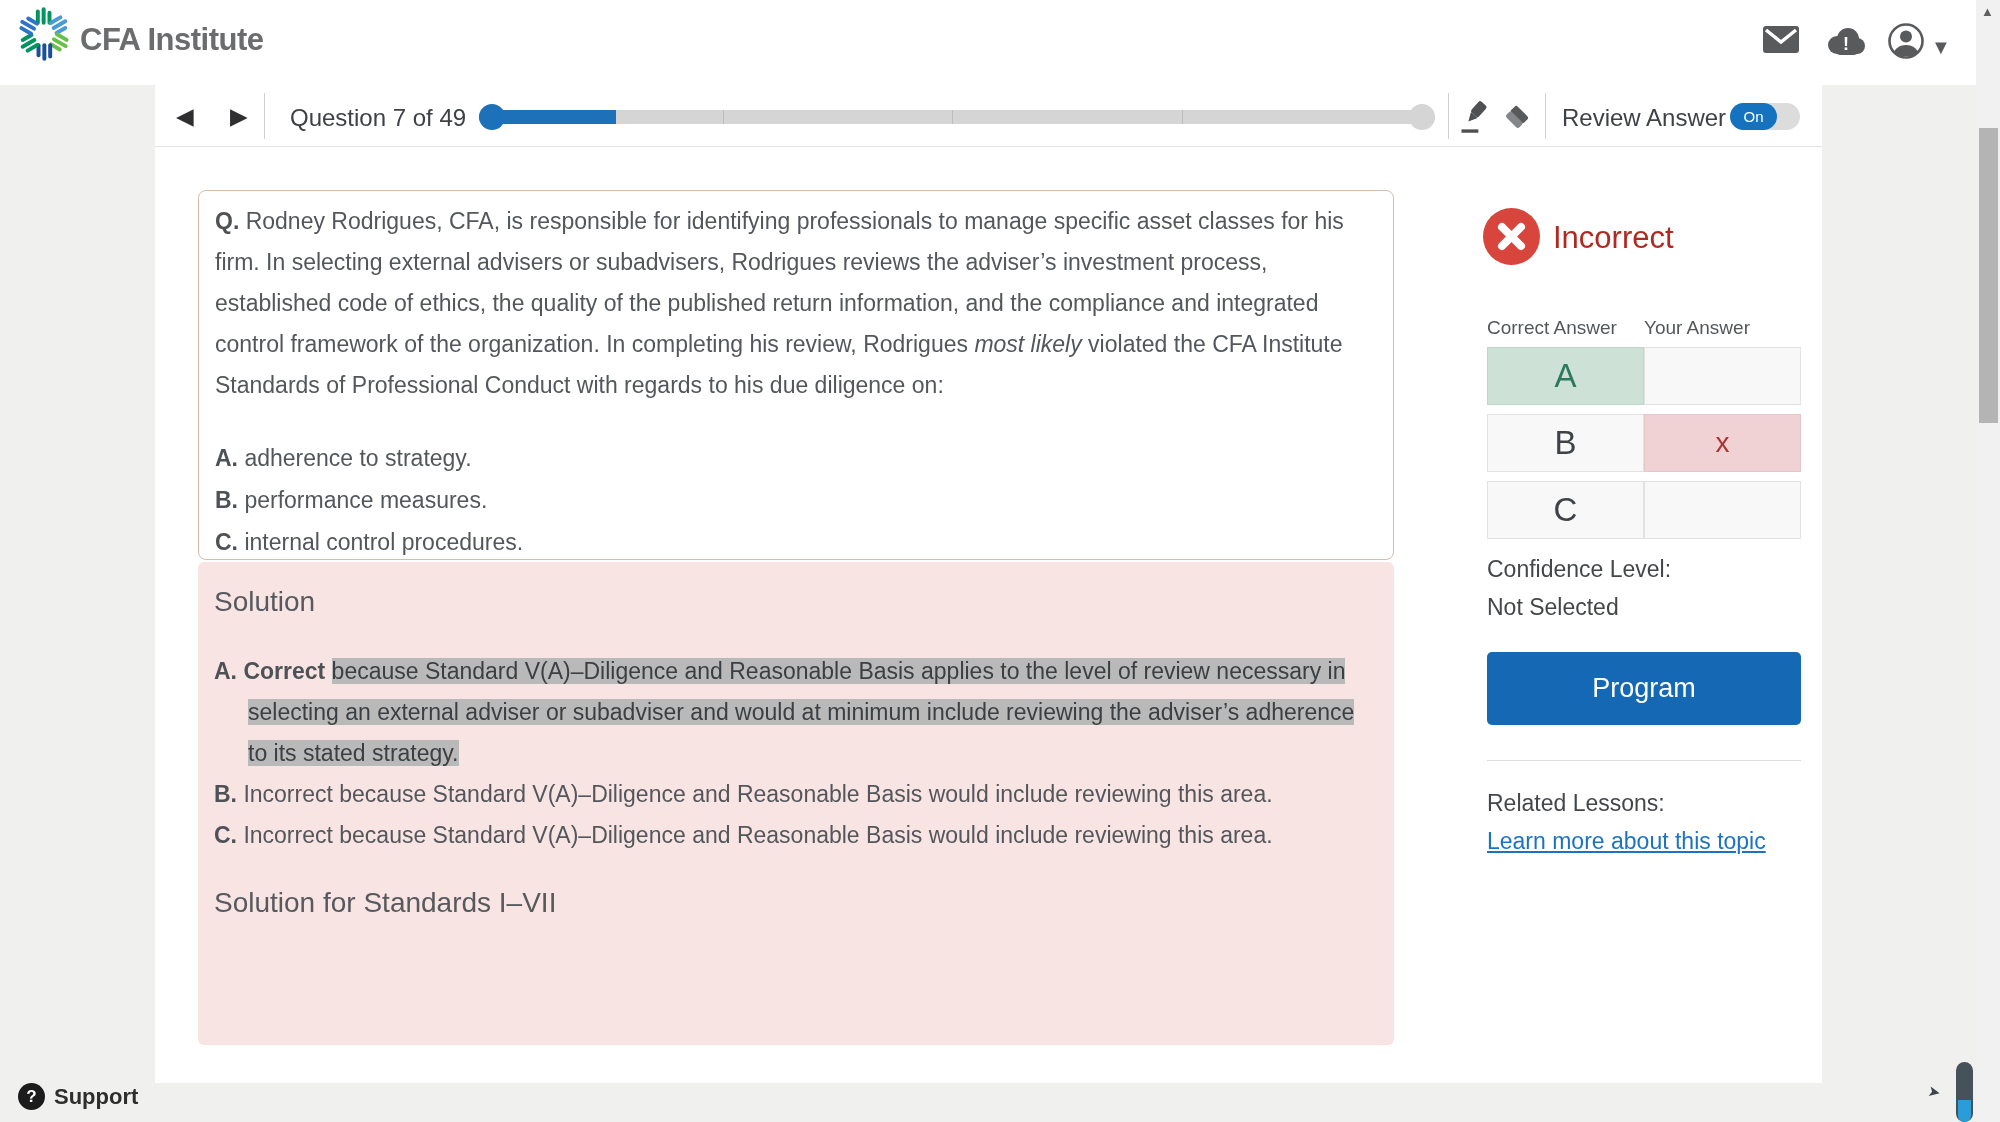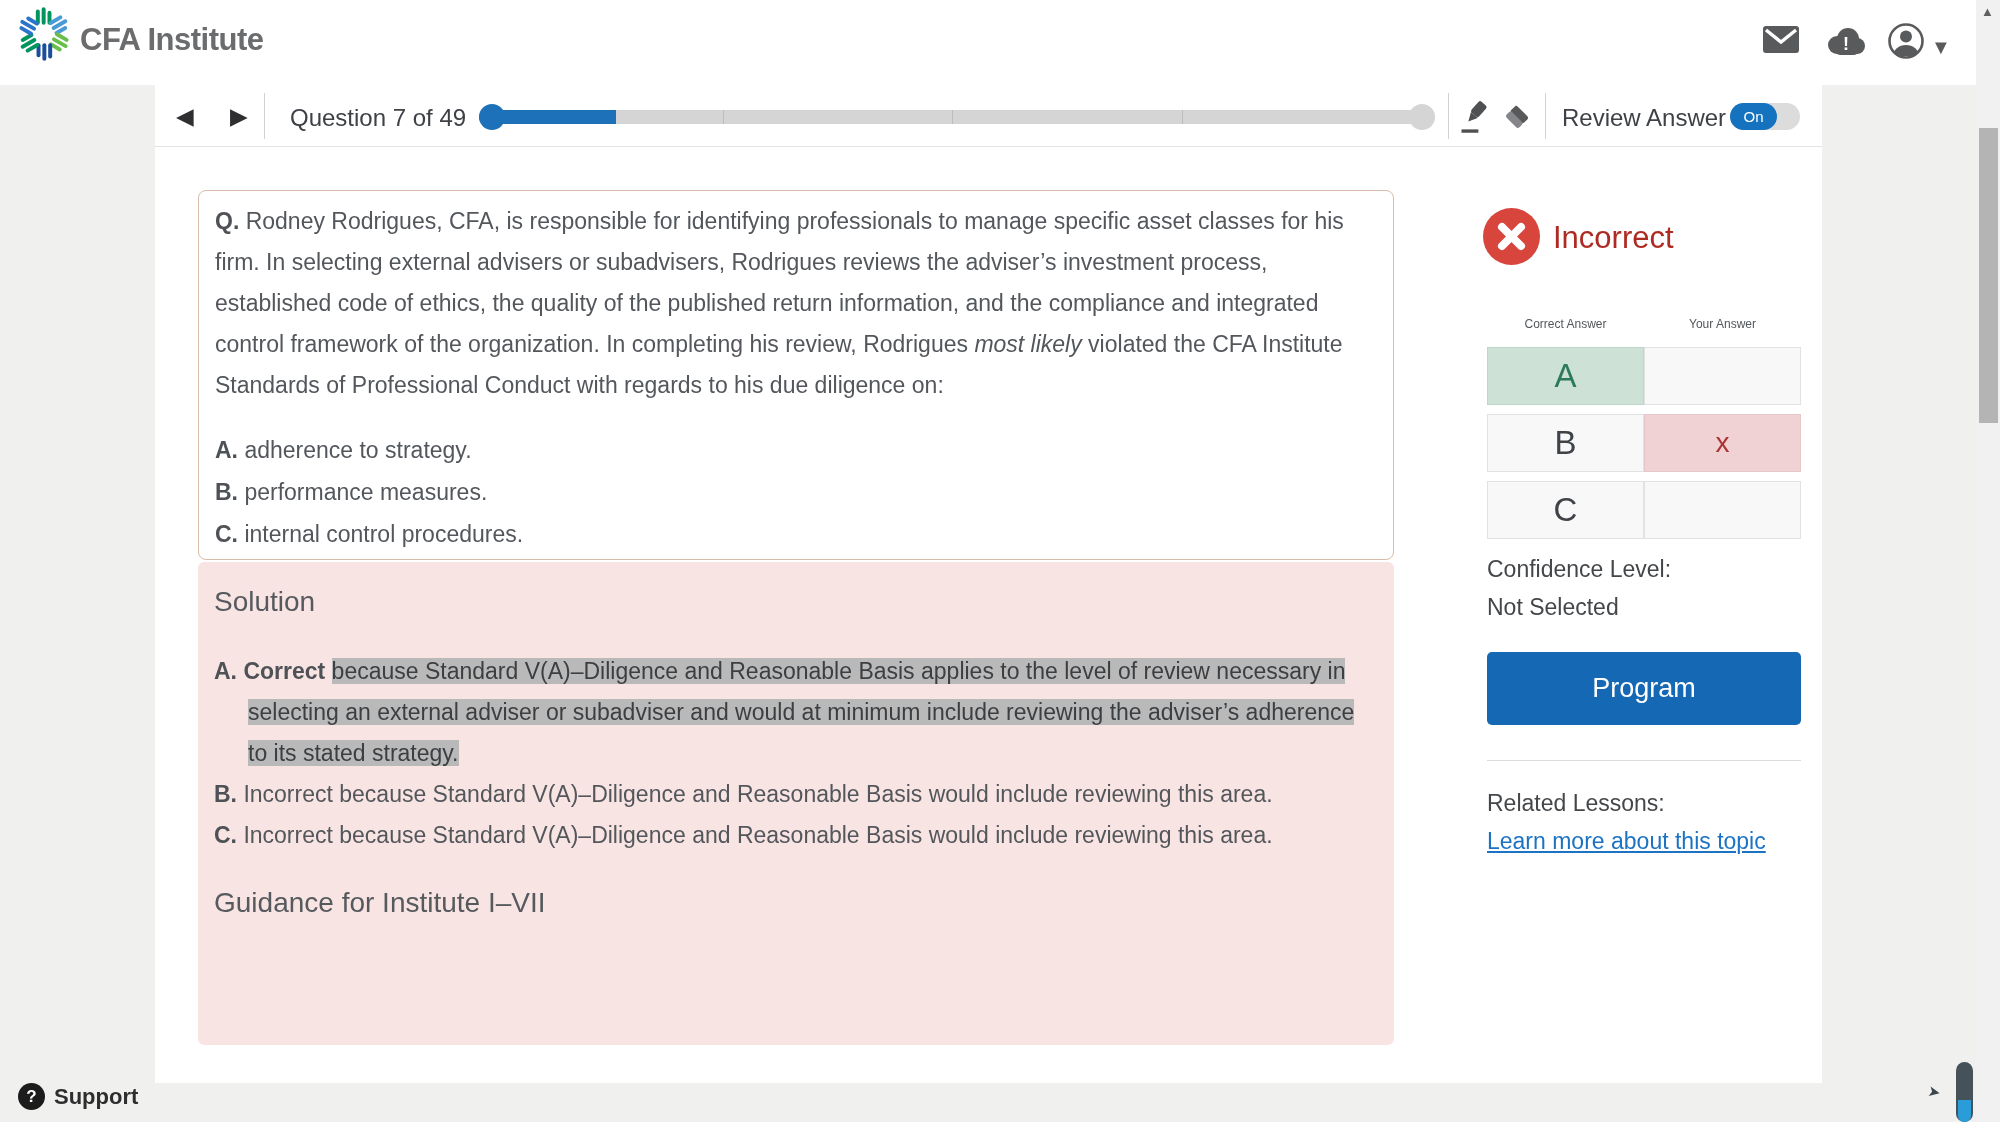--- a/index.html
+++ b/index.html
@@ -41,39 +41,39 @@
   .toggle{left:1730px;top:103px;width:70px;height:27px;background:#dcdcdc;border-radius:14px;cursor:pointer;}
   .toggle .on{position:absolute;left:0;top:0;width:47px;height:27px;background:#1472bf;border-radius:14px;
     color:#ffffff;font-size:15px;text-align:center;line-height:27px;}
   .nav-divider{left:155px;top:146px;width:1667px;height:1px;background:#e3e3e3;}
 
   
   .question-card{left:198px;top:190px;width:1196px;height:370px;background:#ffffff;
     border:1px solid #d9bca9;border-radius:8px;box-sizing:border-box;padding:10px 16px 0 16px;}
   .q-text{font-size:23px;line-height:41px;color:#53575c;width:1158px;}
   .q-text b{color:#4e5256;}
-  .options{margin-top:23px;}
+  .options{margin-top:31px;}
   .option-row{font-size:23px;line-height:42px;color:#53575c;}
   .option-row b{color:#4e5256;}
 
   
   .solution-box{left:198px;top:562px;width:1196px;height:483px;background:#f8e4e3;border-radius:6px;
     box-sizing:border-box;padding:24px 24px 4px 16px;}
   .solution-heading{font-size:28px;color:#565a5e;}
   .sol-item{font-size:23px;line-height:41px;color:#53575c;margin-left:34px;text-indent:-34px;}
   .sol-item.first{margin-top:33px;}
   .sol-item b{color:#4e5256;}
   .hl{background:#b9b9b9;color:#3c3f42;}
   .guidance-heading{font-size:28px;color:#565a5e;margin-top:31px;}
   .guidance-text{font-size:23px;line-height:41px;color:#53575c;margin-top:16px;width:1140px;}
 
   
   .status-icon{left:1483px;top:208px;width:57px;height:57px;border-radius:50%;background:#d8453c;}
   .status-text{left:1553px;top:220px;font-size:31px;color:#ae2b23;}
-  .col-head{top:317px;width:157px;font-size:12px;color:#53575a;text-align:center;}
+  .col-head{top:317px;width:157px;font-size:19px;color:#53575a;text-align:left;}
   .cell{width:157px;height:58px;box-sizing:border-box;border:1px solid #e2e2e2;background:#f7f8f7;
     text-align:center;line-height:56px;font-size:33px;color:#3f4347;}
   .cell.correct{background:#cee1d6;border-color:#c0d6c9;color:#2b7a5e;}
   .cell.wrong{background:#f0d2d5;border-color:#e5c6c9;color:#ab3433;font-size:28px;}
   .conf-label{left:1487px;top:556px;font-size:23px;color:#44474a;}
   .conf-value{left:1487px;top:594px;font-size:23px;color:#44474a;}
   .continue-btn{left:1487px;top:652px;width:314px;height:73px;background:#1568b4;border:none;border-radius:5px;
     color:#ffffff;font-size:27px;font-family:"Liberation Sans",sans-serif;cursor:pointer;}
   .panel-divider{left:1487px;top:760px;width:314px;height:1px;background:#dcdcdc;}
   .related-label{left:1487px;top:790px;font-size:23px;color:#44474a;}
@@ -228,21 +228,21 @@
   <div class="sol-item first">
     <b><span>A.</span> <span>Correct</span></b>
     <span class="hl">because Standard V(A)–Diligence and Reasonable Basis applies to the level of review necessary in selecting an external adviser or subadviser and would at minimum include reviewing the adviser’s adherence to its stated strategy.</span>
   </div>
   <div class="sol-item">
     <b>B.</b> <span>Incorrect because Standard V(A)–Diligence and Reasonable Basis would include reviewing this area.</span>
   </div>
   <div class="sol-item">
     <b>C.</b> <span>Incorrect because Standard V(A)–Diligence and Reasonable Basis would include reviewing this area.</span>
   </div>
-  <div class="guidance-heading">Guidance for Institute I–VII</div>
+  <div class="guidance-heading">Solution for Standards I–VII</div>
 </div>
 
 <div class="abs status-icon">
   <svg width="57" height="57" viewBox="0 0 57 57">
     <line x1="19" y1="19" x2="38" y2="38" stroke="#ffffff" stroke-width="8" stroke-linecap="round"></line>
     <line x1="38" y1="19" x2="19" y2="38" stroke="#ffffff" stroke-width="8" stroke-linecap="round"></line>
   </svg>
 </div>
 <div class="abs status-text">Incorrect</div>
 

